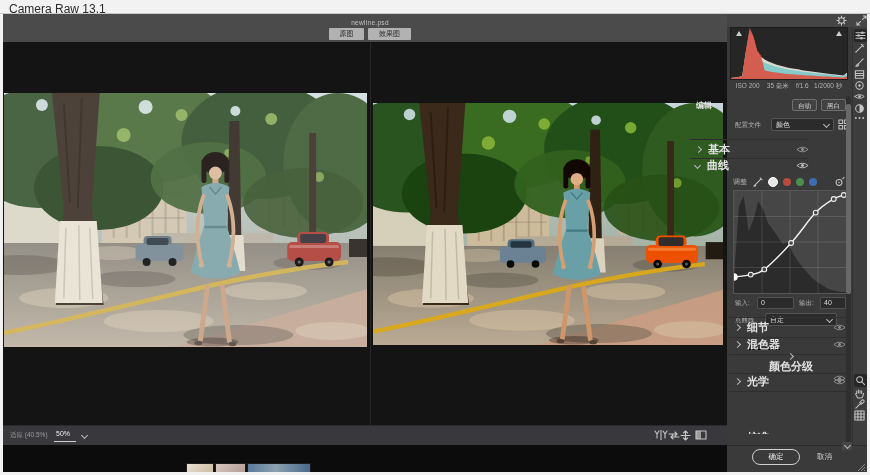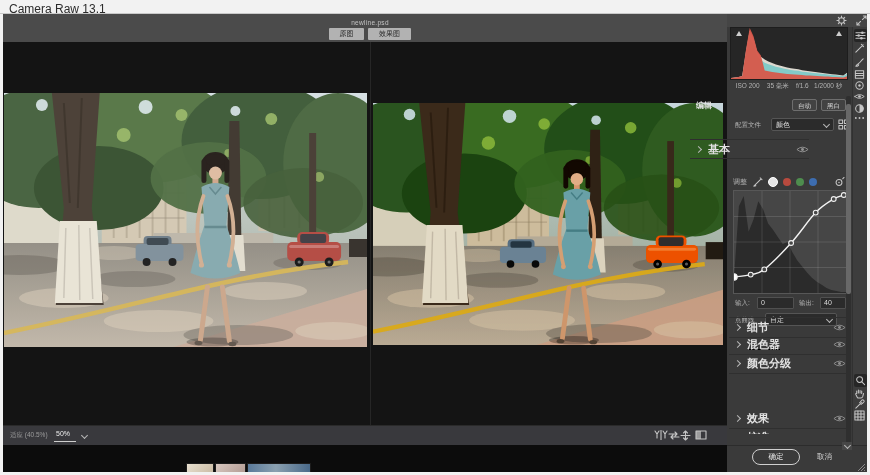--- a/index.html
+++ b/index.html
@@ -245,20 +245,28 @@
 
   <div class="abs panelrow" style="top:139px;height:18px;border-top:1px solid #2f2f2f;">
     <span class="chev r" style="margin-left:6px;"></span>
     <span class="boldlbl" style="margin-left:7px;">基本</span>
     <svg class="eye" width="13" height="9" viewBox="0 0 14 9">
       <path d="M1,4.5 Q7,-0.5 13,4.5 Q7,9.5 1,4.5Z" fill="none" stroke="#949494" stroke-width="1"></path>
         <circle cx="7" cy="4.5" r="1.6" fill="#949494"></circle>
     </svg>
   </div>
 
+  <div class="abs panelrow" style="top:158px;height:15px;border-bottom:none;">
+    <span class="chev d" style="margin-left:5px;"></span>
+    <span class="boldlbl" style="margin-left:7px;">曲线</span>
+    <svg class="eye" width="13" height="9" viewBox="0 0 14 9">
+      <path d="M1,4.5 Q7,-0.5 13,4.5 Q7,9.5 1,4.5Z" fill="none" stroke="#c2c2c2" stroke-width="1"></path>
+        <circle cx="7" cy="4.5" r="1.6" fill="#c2c2c2"></circle>
+    </svg>
+  </div>
 
   <div class="abs" style="left:733px;top:175px;width:112px;height:14px;display:flex;align-items:center;gap:5px;">
     <span class="lbl" style="font-size:7px;">调整</span>
     <svg width="11" height="11" viewBox="0 0 12 12">
       <path class="ico" d="M2,10 L10,2 M2,10l2.2,-0.5 M9,1l2,2"></path>
     </svg>
     <span class="circ" style="border: 1px solid rgb(255, 255, 255); background: rgb(230, 230, 230);"></span>
     <span class="circ" style="background: rgb(184, 74, 62);"></span>
     <span class="circ" style="background: rgb(78, 141, 78);"></span>
     <span class="circ" style="background: rgb(61, 109, 176);"></span>
@@ -310,31 +318,31 @@
         </svg>
     </div>
     <div class="secrow" style="top:18.5px;text-decoration:underline;">
       <span class="chev r" style="margin-left:6px;"></span>
         <span class="boldlbl" style="margin-left:7px;">混色器</span>
       <svg class="eye" width="13" height="9" viewBox="0 0 14 9">
           <path d="M1,4.5 Q7,-0.5 13,4.5 Q7,9.5 1,4.5Z" fill="none" stroke="#909090" stroke-width="1"></path>
           <circle cx="7" cy="4.5" r="1.6" fill="#909090"></circle>
         </svg>
     </div>
-    <div class="secrow" style="top:37px;">
+    <div class="secrow" style="top:37px;flex-direction:column;">
       <span class="chev r" style="margin-left:6px;"></span>
         <span class="boldlbl" style="margin-left:7px;">颜色分级</span>
       <svg class="eye" width="13" height="9" viewBox="0 0 14 9">
           <path d="M1,4.5 Q7,-0.5 13,4.5 Q7,9.5 1,4.5Z" fill="none" stroke="#909090" stroke-width="1"></path>
           <circle cx="7" cy="4.5" r="1.6" fill="#909090"></circle>
         </svg>
     </div>
-    <div class="secrow" style="top:92.5px;">
+    <div class="secrow" style="top:55.5px;">
       <span class="chev r" style="margin-left:6px;"></span>
-        <span class="boldlbl" style="margin-left:7px;">效果</span>
+        <span class="boldlbl" style="margin-left:7px;">光学</span>
       <svg class="eye" width="13" height="9" viewBox="0 0 14 9">
           <path d="M1,4.5 Q7,-0.5 13,4.5 Q7,9.5 1,4.5Z" fill="none" stroke="#909090" stroke-width="1"></path>
           <circle cx="7" cy="4.5" r="1.6" fill="#909090"></circle>
         </svg>
     </div>
     <div class="secrow" style="top:111px;">
       <span class="chev r" style="margin-left:6px;"></span>
         <span class="boldlbl" style="margin-left:7px;">校准</span>
       <svg class="eye" width="13" height="9" viewBox="0 0 14 9">
           <path d="M1,4.5 Q7,-0.5 13,4.5 Q7,9.5 1,4.5Z" fill="none" stroke="#909090" stroke-width="1"></path>

